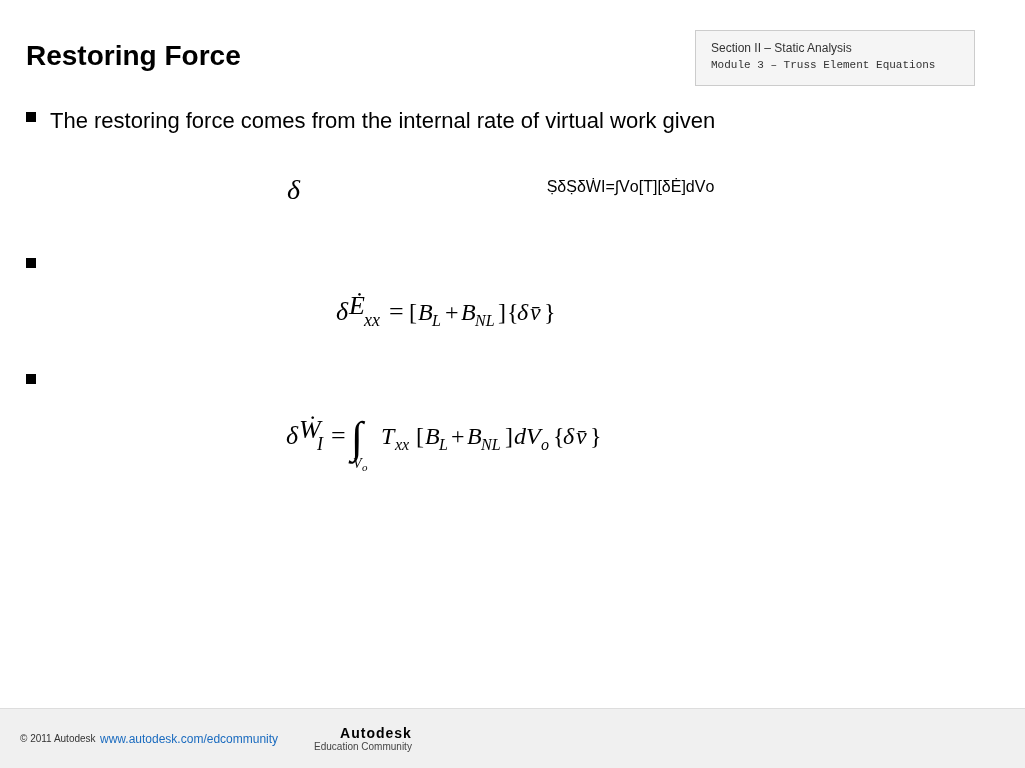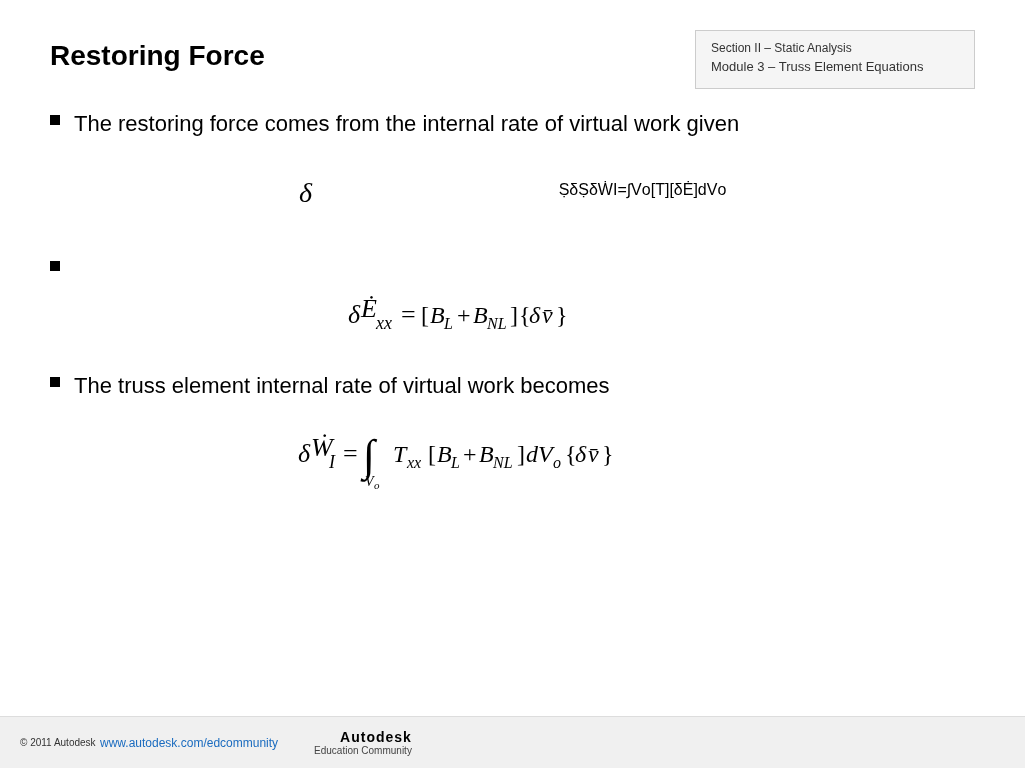--- a/index.html
+++ b/index.html
@@ -6,21 +6,21 @@
     body {
       width: 1025px;
       height: 768px;
       background: #ffffff;
       font-family: Arial, sans-serif;
       position: relative;
       overflow: hidden;
     }
 
     .main-content {
-      padding: 30px 50px 20px 50px;
+      padding: 30px 50px 20px 26px;
       position: relative;
     }
 
     .header-area {
       display: flex;
       justify-content: space-between;
       align-items: flex-start;
       margin-bottom: 20px;
     }
 
@@ -39,24 +39,25 @@
       margin-left: 36px;
     }
 
     .section-info-box .section-label {
       font-size: 12px;
       color: #333;
       margin-bottom: 4px;
     }
 
     .section-info-box .module-label {
-      font-size: 13px;
+      font-size: 11px;
       color: #333;
       margin-bottom: 4px;
       font-weight: normal;
+      font-family: Liberation Mono, monospace;
     }
 
     .section-info-box .page-label {
       font-size: 12px;
       color: #333;
       margin-top: 4px;
     }
 
     .bullet-section {
       margin-bottom: 20px;
@@ -89,21 +90,21 @@
       align-items: center;
       margin: 10px 0 25px 0;
     }
 
     
     .footer {
       position: absolute;
       bottom: 0;
       left: 0;
       right: 0;
-      height: 52px;
+      height: 60px;
       background: #f0f0f0;
       display: flex;
       align-items: center;
       padding: 0 20px;
       border-top: 1px solid #ddd;
     }
 
     .footer-left {
       font-size: 10px;
       color: #333;
@@ -232,21 +233,20 @@
         <text x="186" y="42" font-family="Times New Roman, serif" font-style="italic" font-size="24" fill="#000">δ</text>
         <text x="199" y="42" font-family="Times New Roman, serif" font-style="italic" font-size="24" fill="#000">v̄</text>
         <text x="213" y="42" font-family="Times New Roman, serif" font-size="24" fill="#000">}</text>
       </svg>
     </div>
   </div>
 
   <div class="bullet-section">
     <div class="bullet-item">
       <div class="bullet-square"></div>
-      <div class="bullet-text">The truss element internal rate of virtual work becomes</div>
     </div>
 
     <div class="formula-container">
       <svg class="formula-svg" width="440" height="85" viewBox="0 0 440 85">
 
         <text x="5" y="50" font-family="Times New Roman, serif" font-style="italic" font-size="26" fill="#000">δ</text>
         <text x="18" y="44" font-family="Times New Roman, serif" font-style="italic" font-size="26" fill="#000">Ẇ</text>
         <text x="36" y="56" font-family="Times New Roman, serif" font-style="italic" font-size="18" fill="#000">I</text>
 
         <text x="50" y="50" font-family="Times New Roman, serif" font-size="26" fill="#000">=</text>

